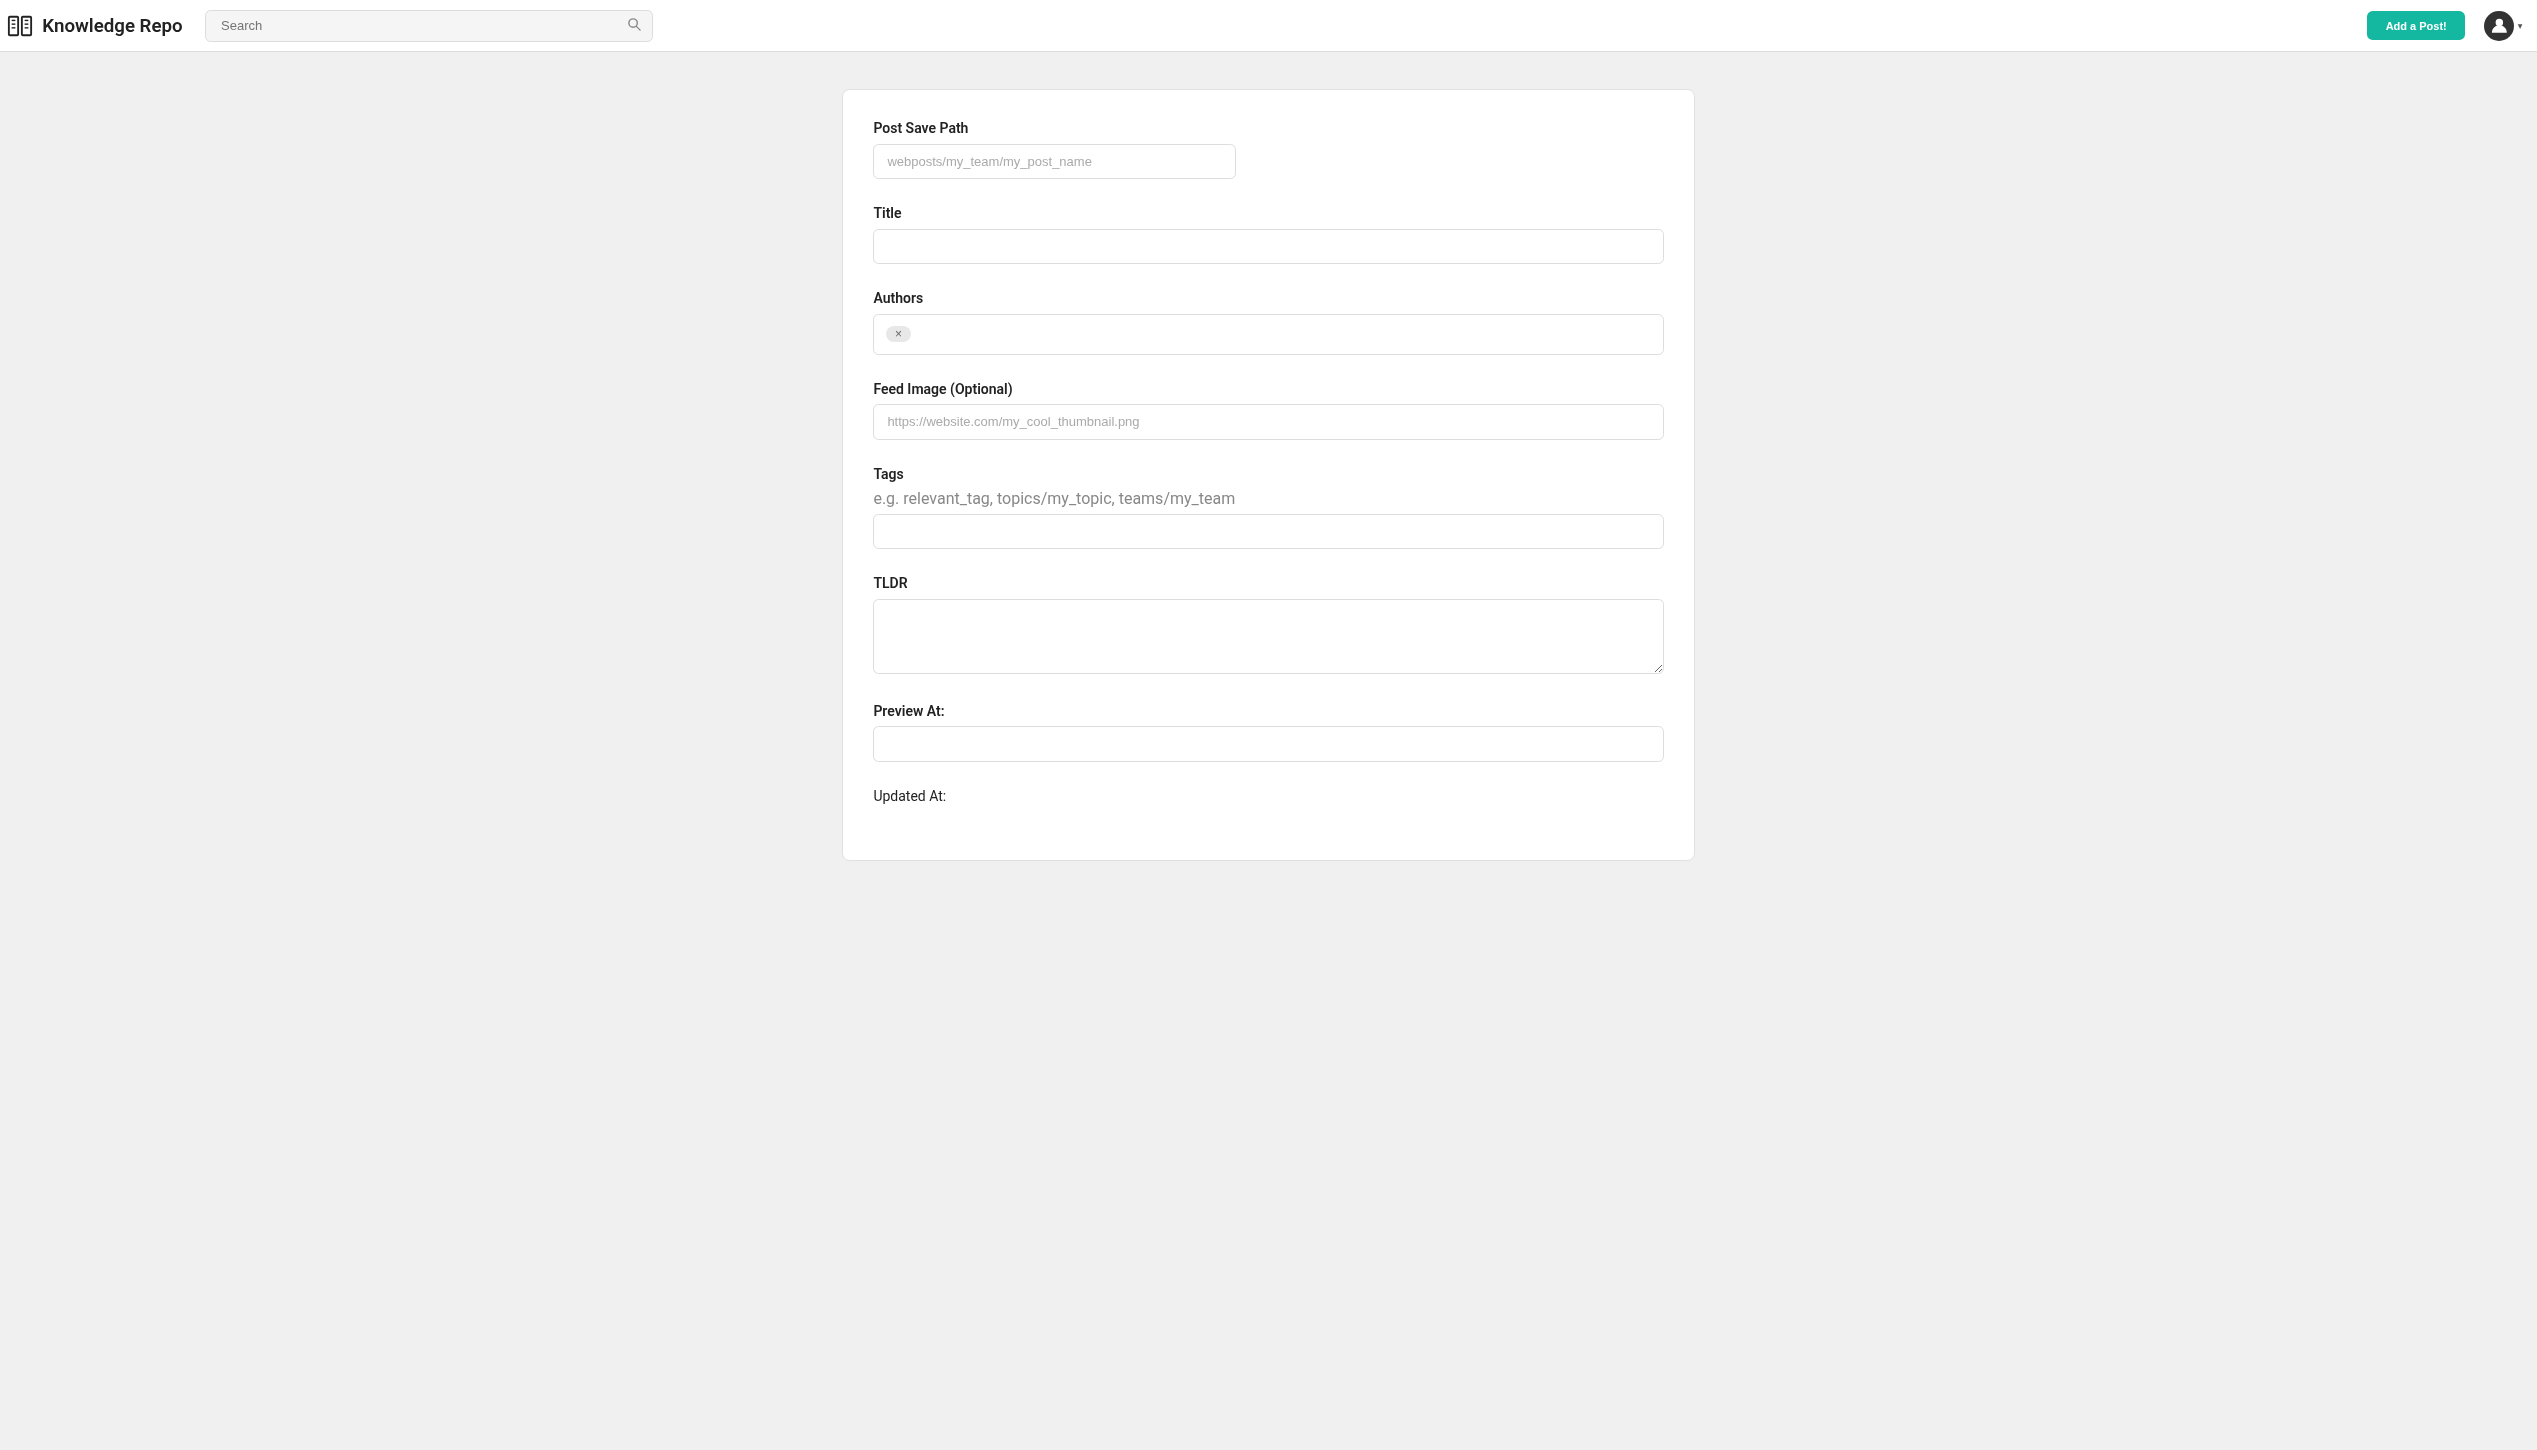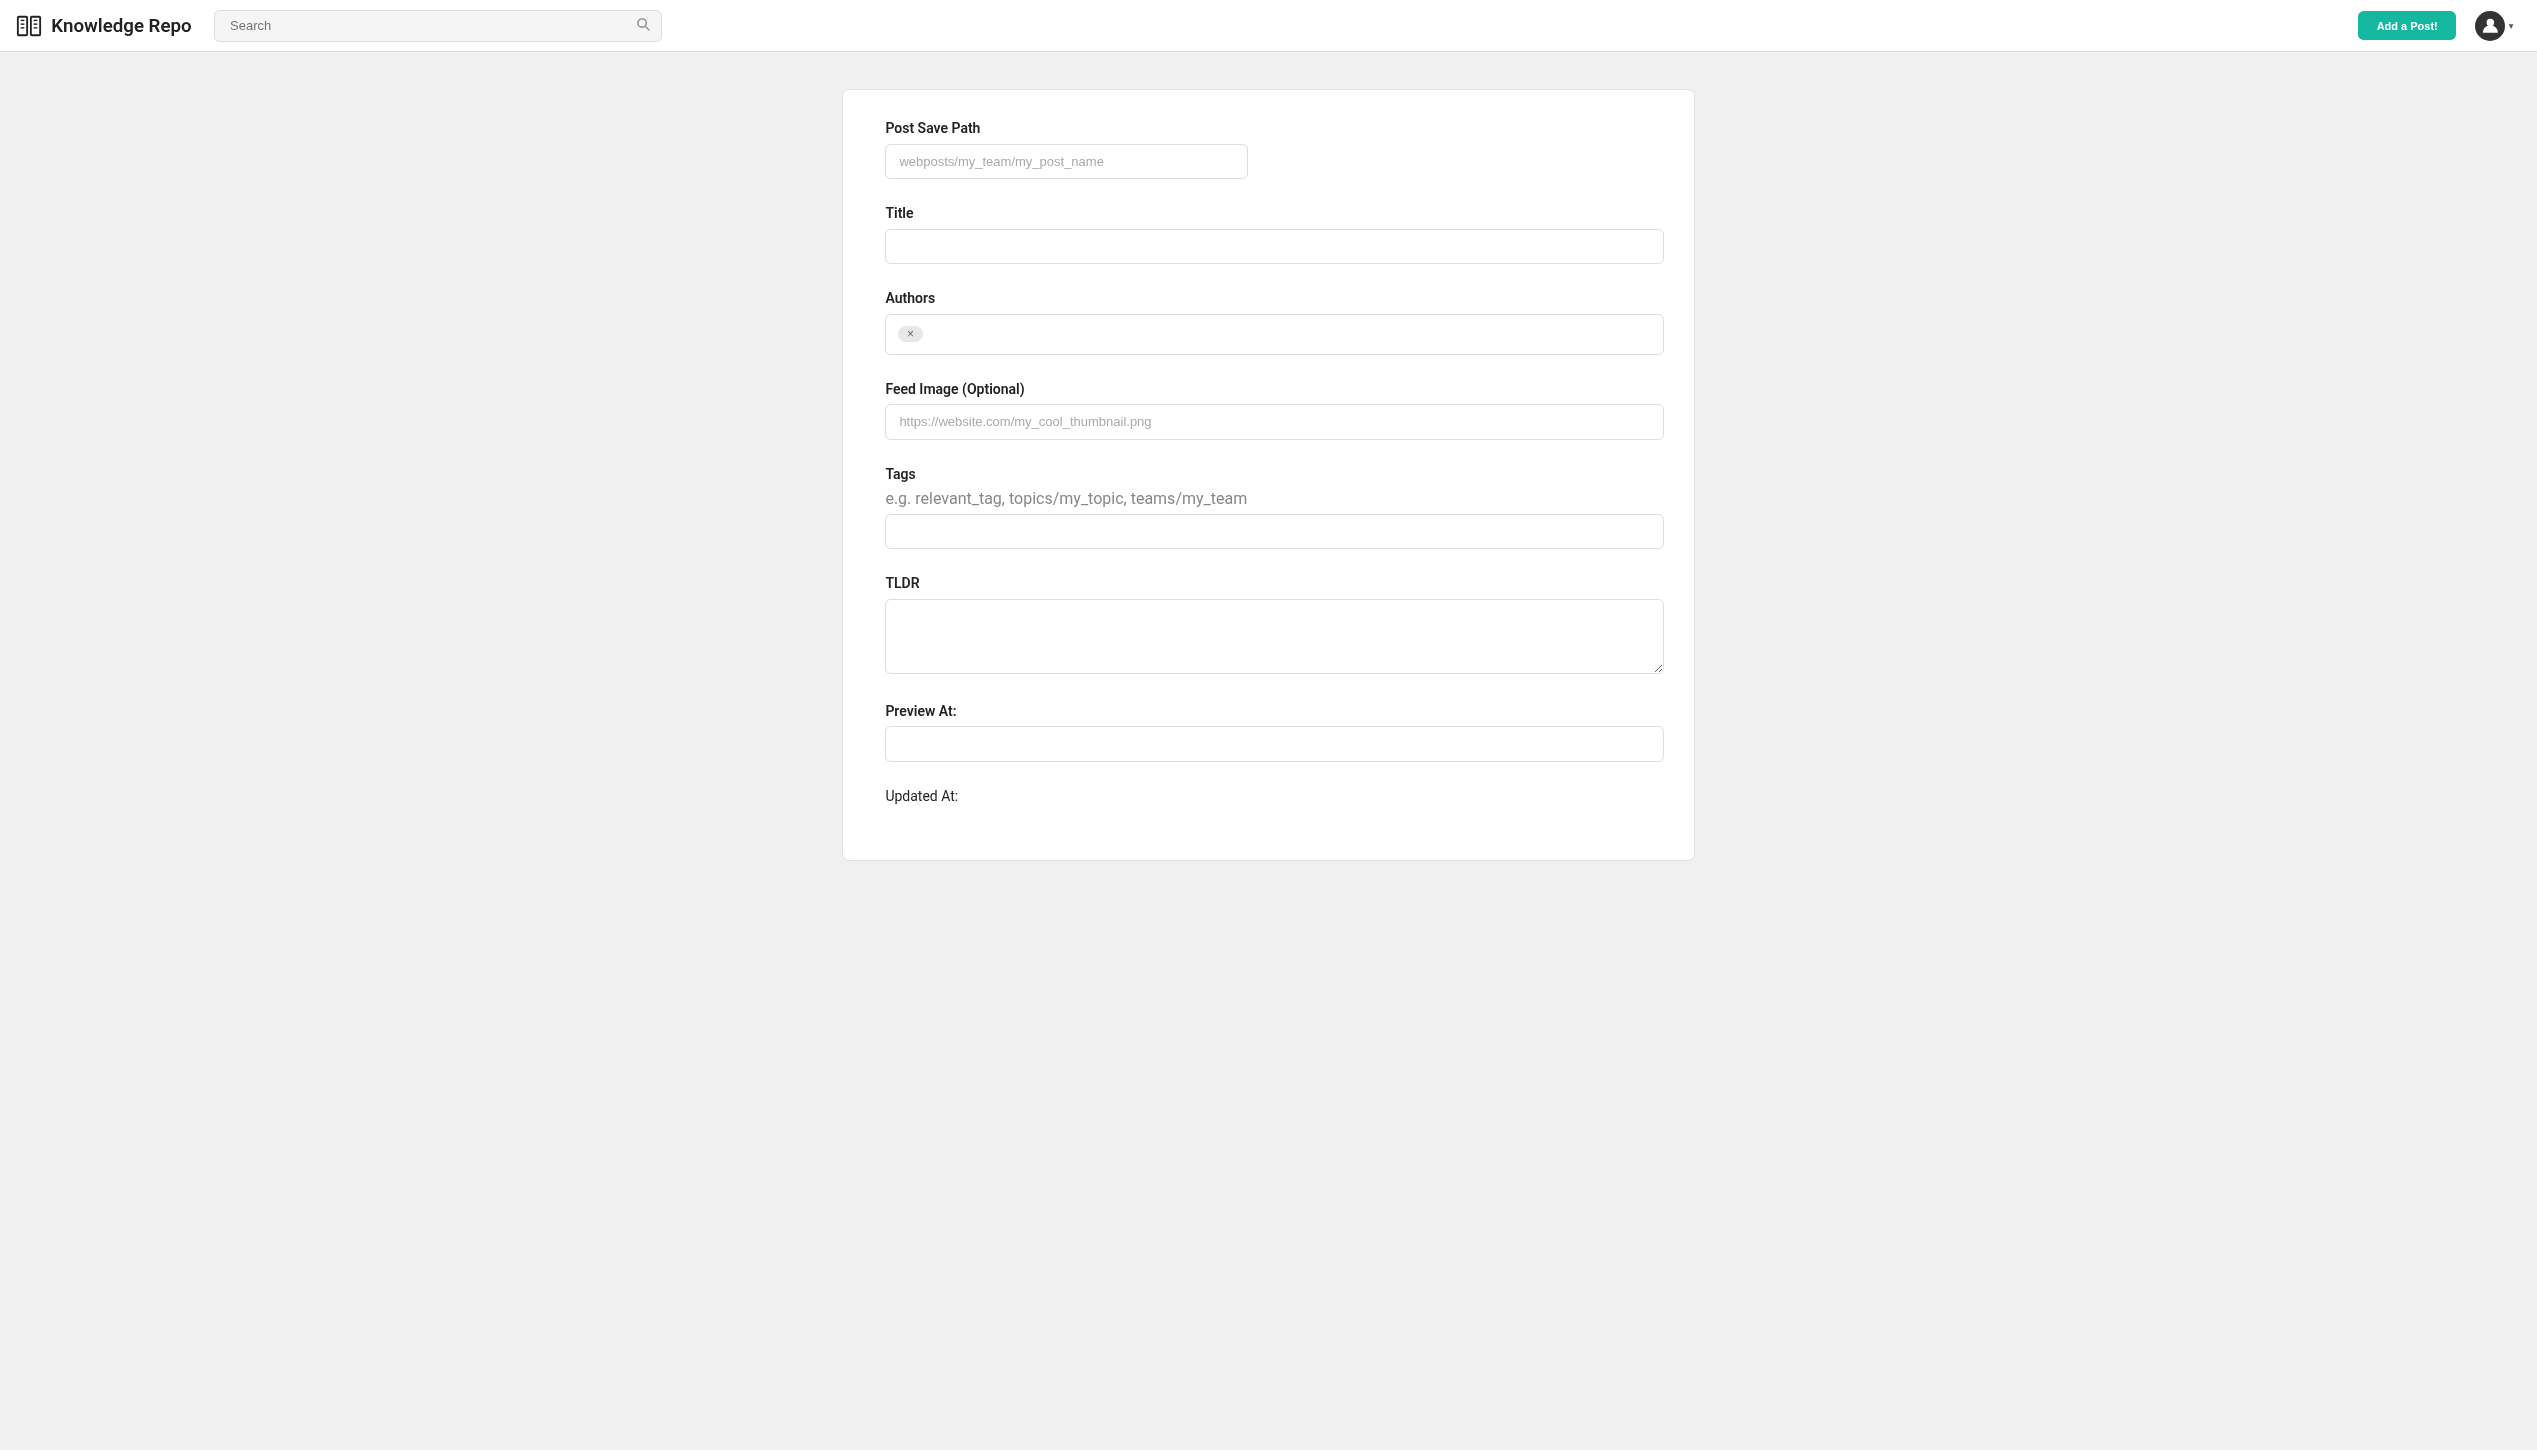--- a/index.html
+++ b/index.html
@@ -14,21 +14,21 @@
       color: #333;
       font-size: 13px;
     }
 
     
     .navbar {
       background: #fff;
       border-bottom: 0.9px solid #ddd;
       display: flex;
       align-items: center;
-      padding: 0 16px;
+      padding: 0 7px;
       height: 52px;
       position: sticky;
       top: 0;
       z-index: 100;
     }
 
     .navbar-brand {
       display: flex;
       align-items: center;
       gap: 9.3px;
@@ -166,21 +166,20 @@
     
     .form-section {
       background: #fff;
       border-radius: 7.5px;
       padding: 30px;
       border: 0.9px solid #e0e0e0;
     }
 
     .form-group {
       margin-bottom: 26px;
-      margin-left: 12px;
     }
 
     .form-label {
       display: block;
       font-size: 14px;
       font-weight: 600;
       color: #222;
       margin-bottom: 7.5px;
     }
 

